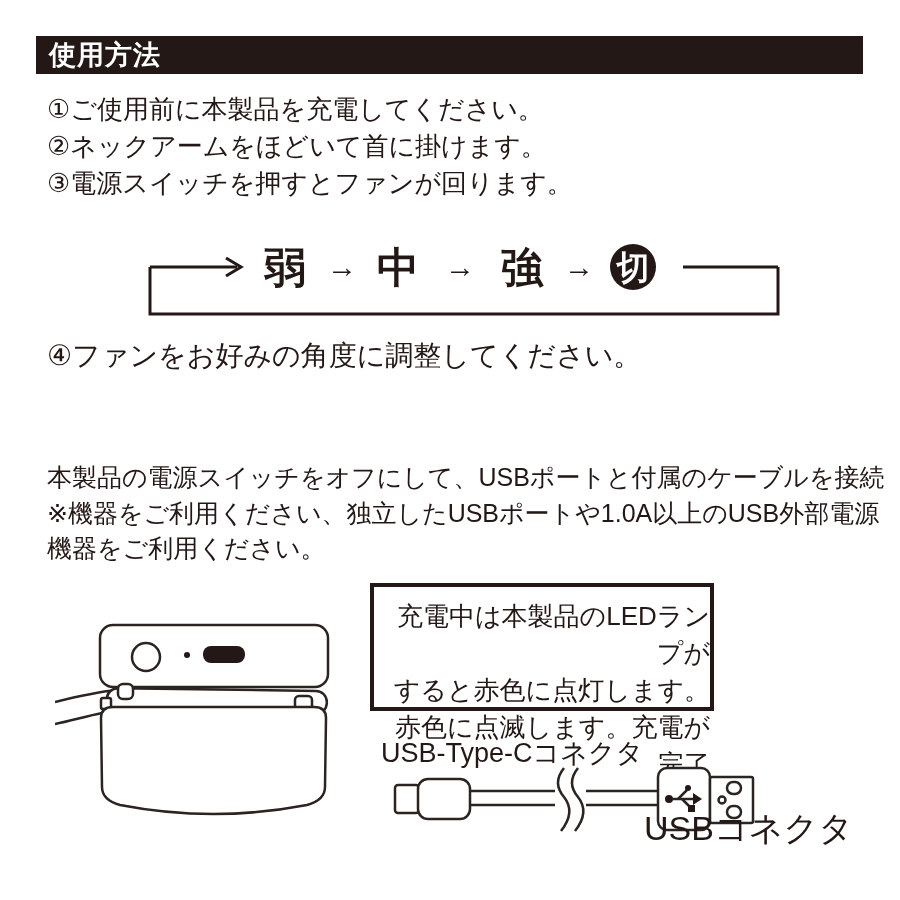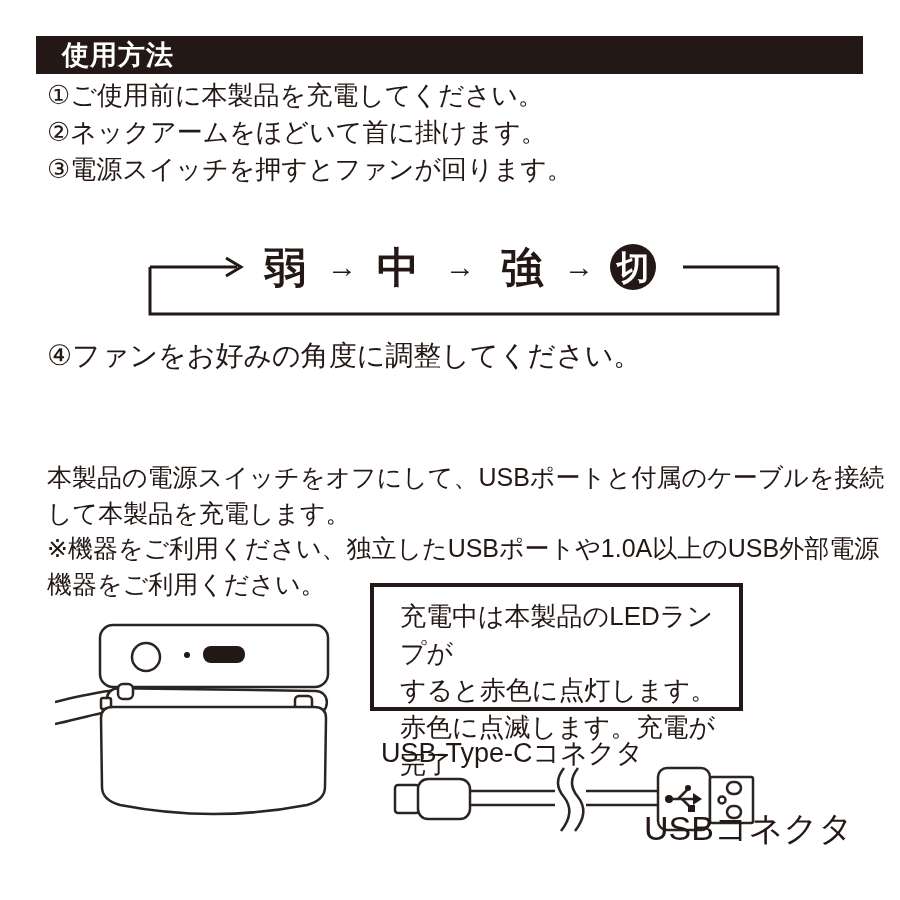--- a/index.html
+++ b/index.html
@@ -4,34 +4,34 @@
 <style>
   html,body{margin:0;padding:0;background:#fff;}
   .page{
     position:relative;width:900px;height:900px;background:#ffffff;
     font-family:"Liberation Sans","DejaVu Sans",sans-serif;
     color:#231815;overflow:hidden;
   }
   .bar{
     position:absolute;left:36px;width:827px;height:38px;
     background:#231815;color:#ffffff;font-size:27px;font-weight:bold;
-    line-height:39px;padding-left:26px;box-sizing:border-box;
+    line-height:39px;padding-left:13px;box-sizing:border-box;
     letter-spacing:1px;
   }
   .bar-usage{top:36px;}
   .bar-charging{top:396px;}
   .tblock{position:absolute;left:47px;font-weight:500;}
-  .usage-steps{top:77px;font-size:26px;line-height:37px;}
+  .usage-steps{top:91px;font-size:26px;line-height:37px;}
   .step4{top:337px;font-size:28px;line-height:37px;}
   .charging-body{top:460px;font-size:25px;line-height:35.5px;}
   .diagram{position:absolute;left:147px;top:244px;width:640px;height:78px;}
   .led-box{
-    position:absolute;left:370px;top:583px;width:373px;height:128px;
+    position:absolute;left:370px;top:583px;width:344px;height:128px;
     border:4px solid #231815;box-sizing:border-box;
-    padding:11px 0 0 26px;font-size:26px;line-height:37px;font-weight:500;
+    padding:11px 0 0 14px;font-size:26px;line-height:37px;font-weight:500;text-align:right;
   }
   .label-typec{position:absolute;left:381px;top:735px;font-size:27px;font-weight:500;}
   .label-usba{position:absolute;left:631px;top:806px;font-size:34px;font-weight:500;margin-left:13px;}
   .device-svg{position:absolute;left:55px;top:612px;}
   .cable-svg{position:absolute;left:390px;top:763px;}
   svg{display:block;}
   .stroke{fill:#ffffff;stroke:#2b2420;stroke-width:2.5;}
   .stroke-nf{fill:none;stroke:#2b2420;stroke-width:2.5;}
   .fillink{fill:#231815;stroke:none;}
   .dgline{fill:none;stroke:#231815;stroke-width:3;}
@@ -69,21 +69,20 @@
       <circle cx="486" cy="23" r="23" class="fillink"></circle>
       <text x="486" y="35" text-anchor="middle" font-size="33" font-weight="bold" fill="#ffffff" class="modetxt" style="fill:#ffffff">切</text>
     </svg>
   </div>
 
   <div class="tblock step4">④ファンをお好みの角度に調整してください。</div>
 
 
   <div class="tblock charging-body">
     <div>本製品の電源スイッチをオフにして、USBポートと付属のケーブルを接続</div>
-    <div>して本製品を充電します。</div>
     <div>※機器をご利用ください、独立したUSBポートや1.0A以上のUSB外部電源</div>
     <div>機器をご利用ください。</div>
   </div>
 
   <svg class="device-svg" width="290" height="225" viewBox="0 0 290 225">
 
     <path class="stroke-nf" d="M 0,90 C 20,85 42,80 62,78"></path>
     <path class="stroke-nf" d="M 0,112 C 15,109 32,104 47,101"></path>
 
     <rect class="stroke" x="52" y="76" width="220" height="23" rx="11" transform="rotate(0.8 52 76)"></rect>

